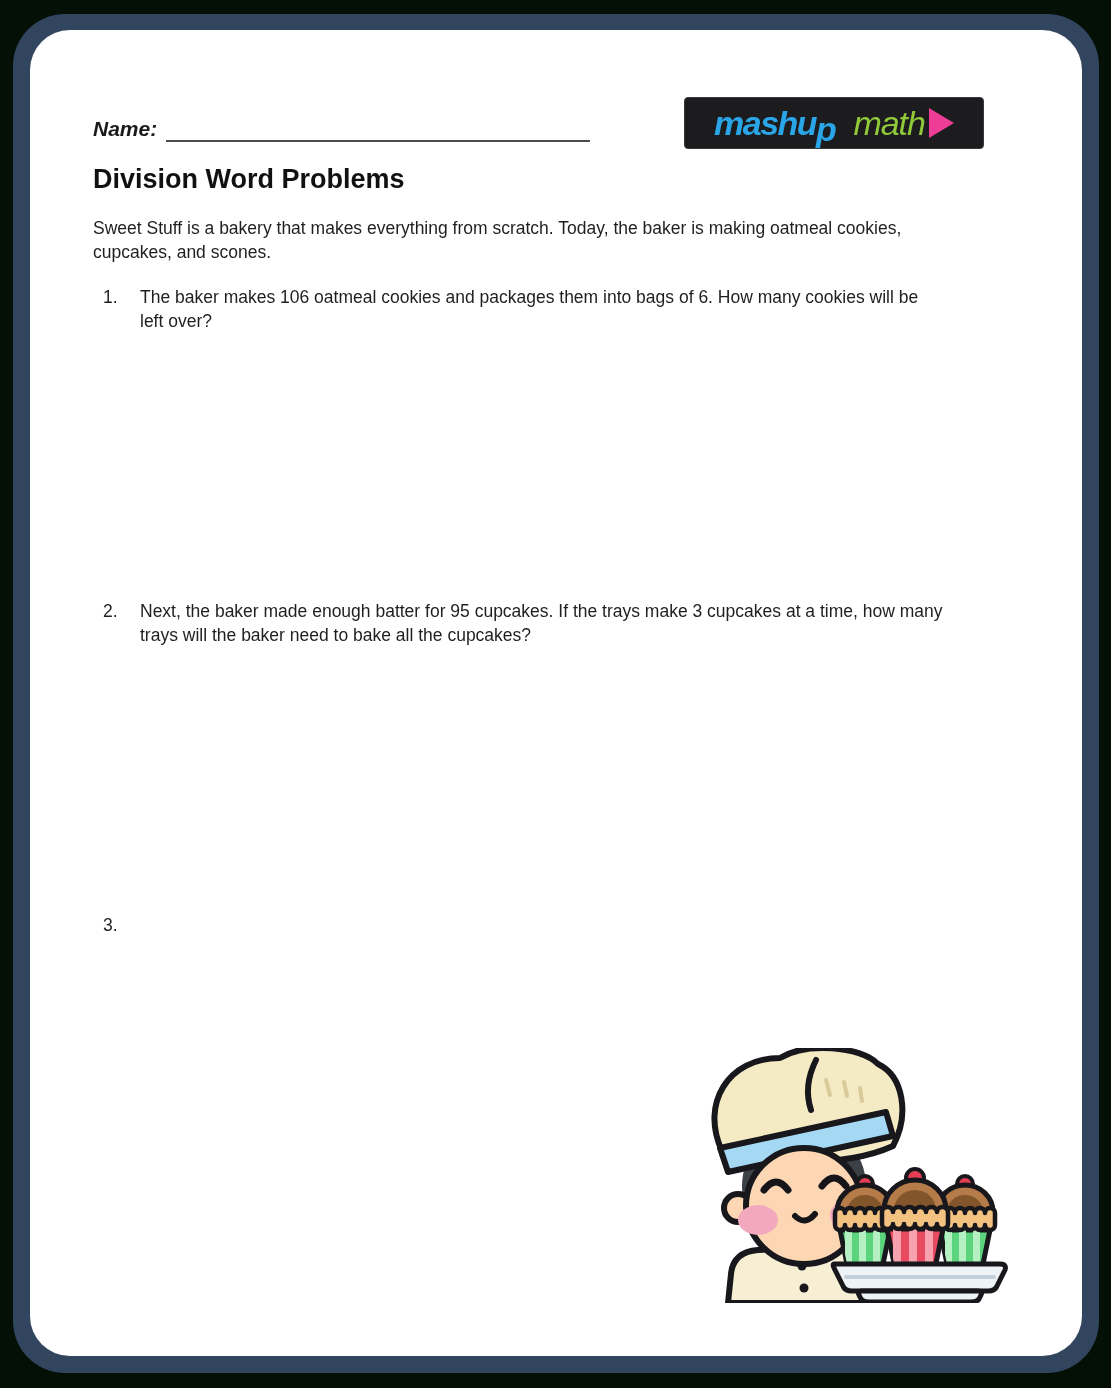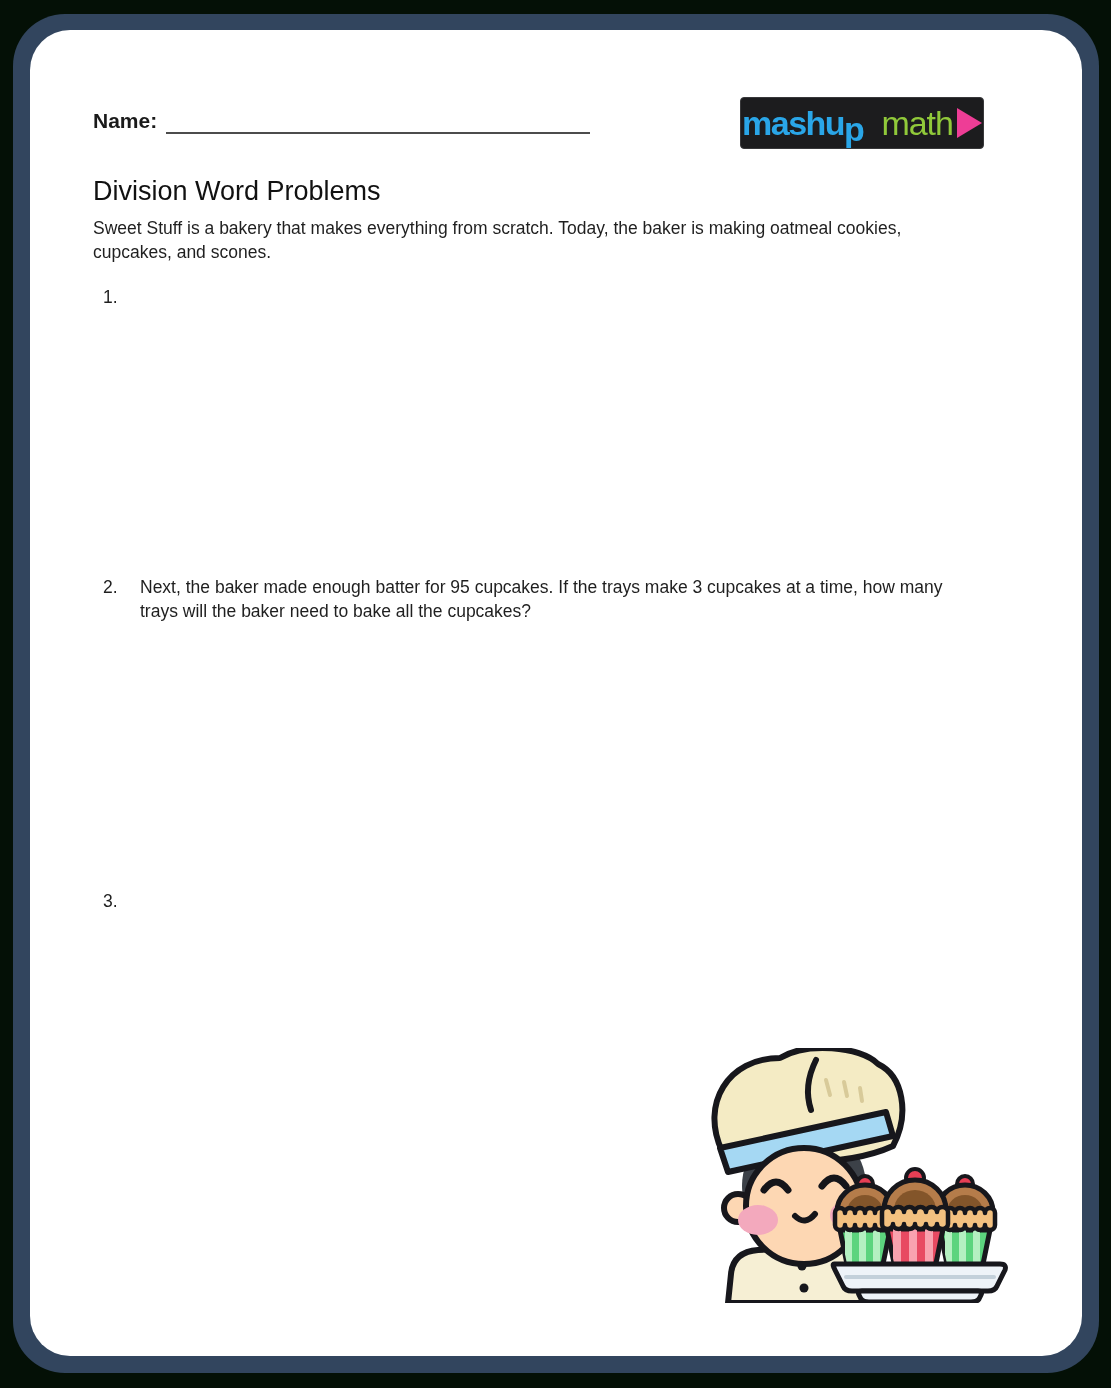--- a/index.html
+++ b/index.html
@@ -21,34 +21,35 @@
     left:17px;top:16px;right:17px;bottom:17px;
     background:#ffffff;
     border-radius:40px;
     padding:75px 60px 0 63px;
     box-sizing:border-box;
     overflow:hidden;
   }
   .header-row{
     display:flex;
     justify-content:space-between;
-    align-items:flex-start;
+    align-items:center;
+    font-style:italic;
   }
   .name-row{display:flex;align-items:flex-end;padding-top:3px;}
   .name-label{
     font-size:21px;font-weight:700;color:#1a1a1a;line-height:26px;
   }
   .name-line{
     display:inline-block;
     width:424px;height:24px;
     border-bottom:2.5px solid #4c4c4c;
     margin-left:9px;
   }
   .logo{
-    width:244px;height:52px;
+    width:300px;height:52px;
     background:#1c1c1e;
     border:1px solid #38383a;
     border-radius:4px;
     display:flex;align-items:center;justify-content:center;
     box-sizing:border-box;
     margin-right:38px;
     margin-top:-8px;
   }
   .logo-blue{
     font-size:34px;font-weight:800;letter-spacing:-1.5px;
@@ -60,31 +61,31 @@
     color:#90c93a;line-height:1;margin-left:18px;
   }
   .logo-play{
     width:0;height:0;
     border-top:15px solid transparent;
     border-bottom:15px solid transparent;
     border-left:25px solid #ee3d96;
     margin-left:4px;
   }
   .title{
-    margin:27px 0 0 0;
-    font-size:27px;font-weight:400;color:#111;
+    margin:15px 0 0 0;
+    font-size:27px;font-weight:700;color:#111;
     line-height:1.15;
   }
   .directions{
     margin:17px 0 0 0;
     font-size:17.5px;color:#1f1f1f;line-height:1.36;
   }
   .bold{font-weight:700;}
   .scenario{
-    margin:10px 0 0 0;
+    margin:22px 0 0 0;
     max-width:835px;
     font-size:17.5px;color:#1f1f1f;line-height:1.36;
   }
   .problems{margin-top:21px;}
   .problem{
     display:flex;
     margin-bottom:266px;
     font-size:17.5px;color:#1f1f1f;line-height:1.37;
   }
   .problem:last-of-type{margin-bottom:0;}
@@ -120,20 +121,21 @@
     </div>
 
     <h1 class="title">Division Word Problems</h1>
 
 
     <p class="scenario">Sweet Stuff is a bakery that makes everything from scratch. Today, the baker is making oatmeal cookies, cupcakes, and scones.</p>
 
     <div class="problems">
       <div class="problem">
         <span class="problem-num">1.</span>
+        <span class="problem-text">The baker makes 106 oatmeal cookies and packages them into bags of 6. How many cookies will be left over?</span>
       </div>
       <div class="problem">
         <span class="problem-num">2.</span>
         <span class="problem-text">Next, the baker made enough batter for 95 cupcakes. If the trays make 3 cupcakes at a time, how many trays will the baker need to bake all the cupcakes?</span>
       </div>
       <div class="problem">
         <span class="problem-num">3.</span>
       </div>
     </div>
 

